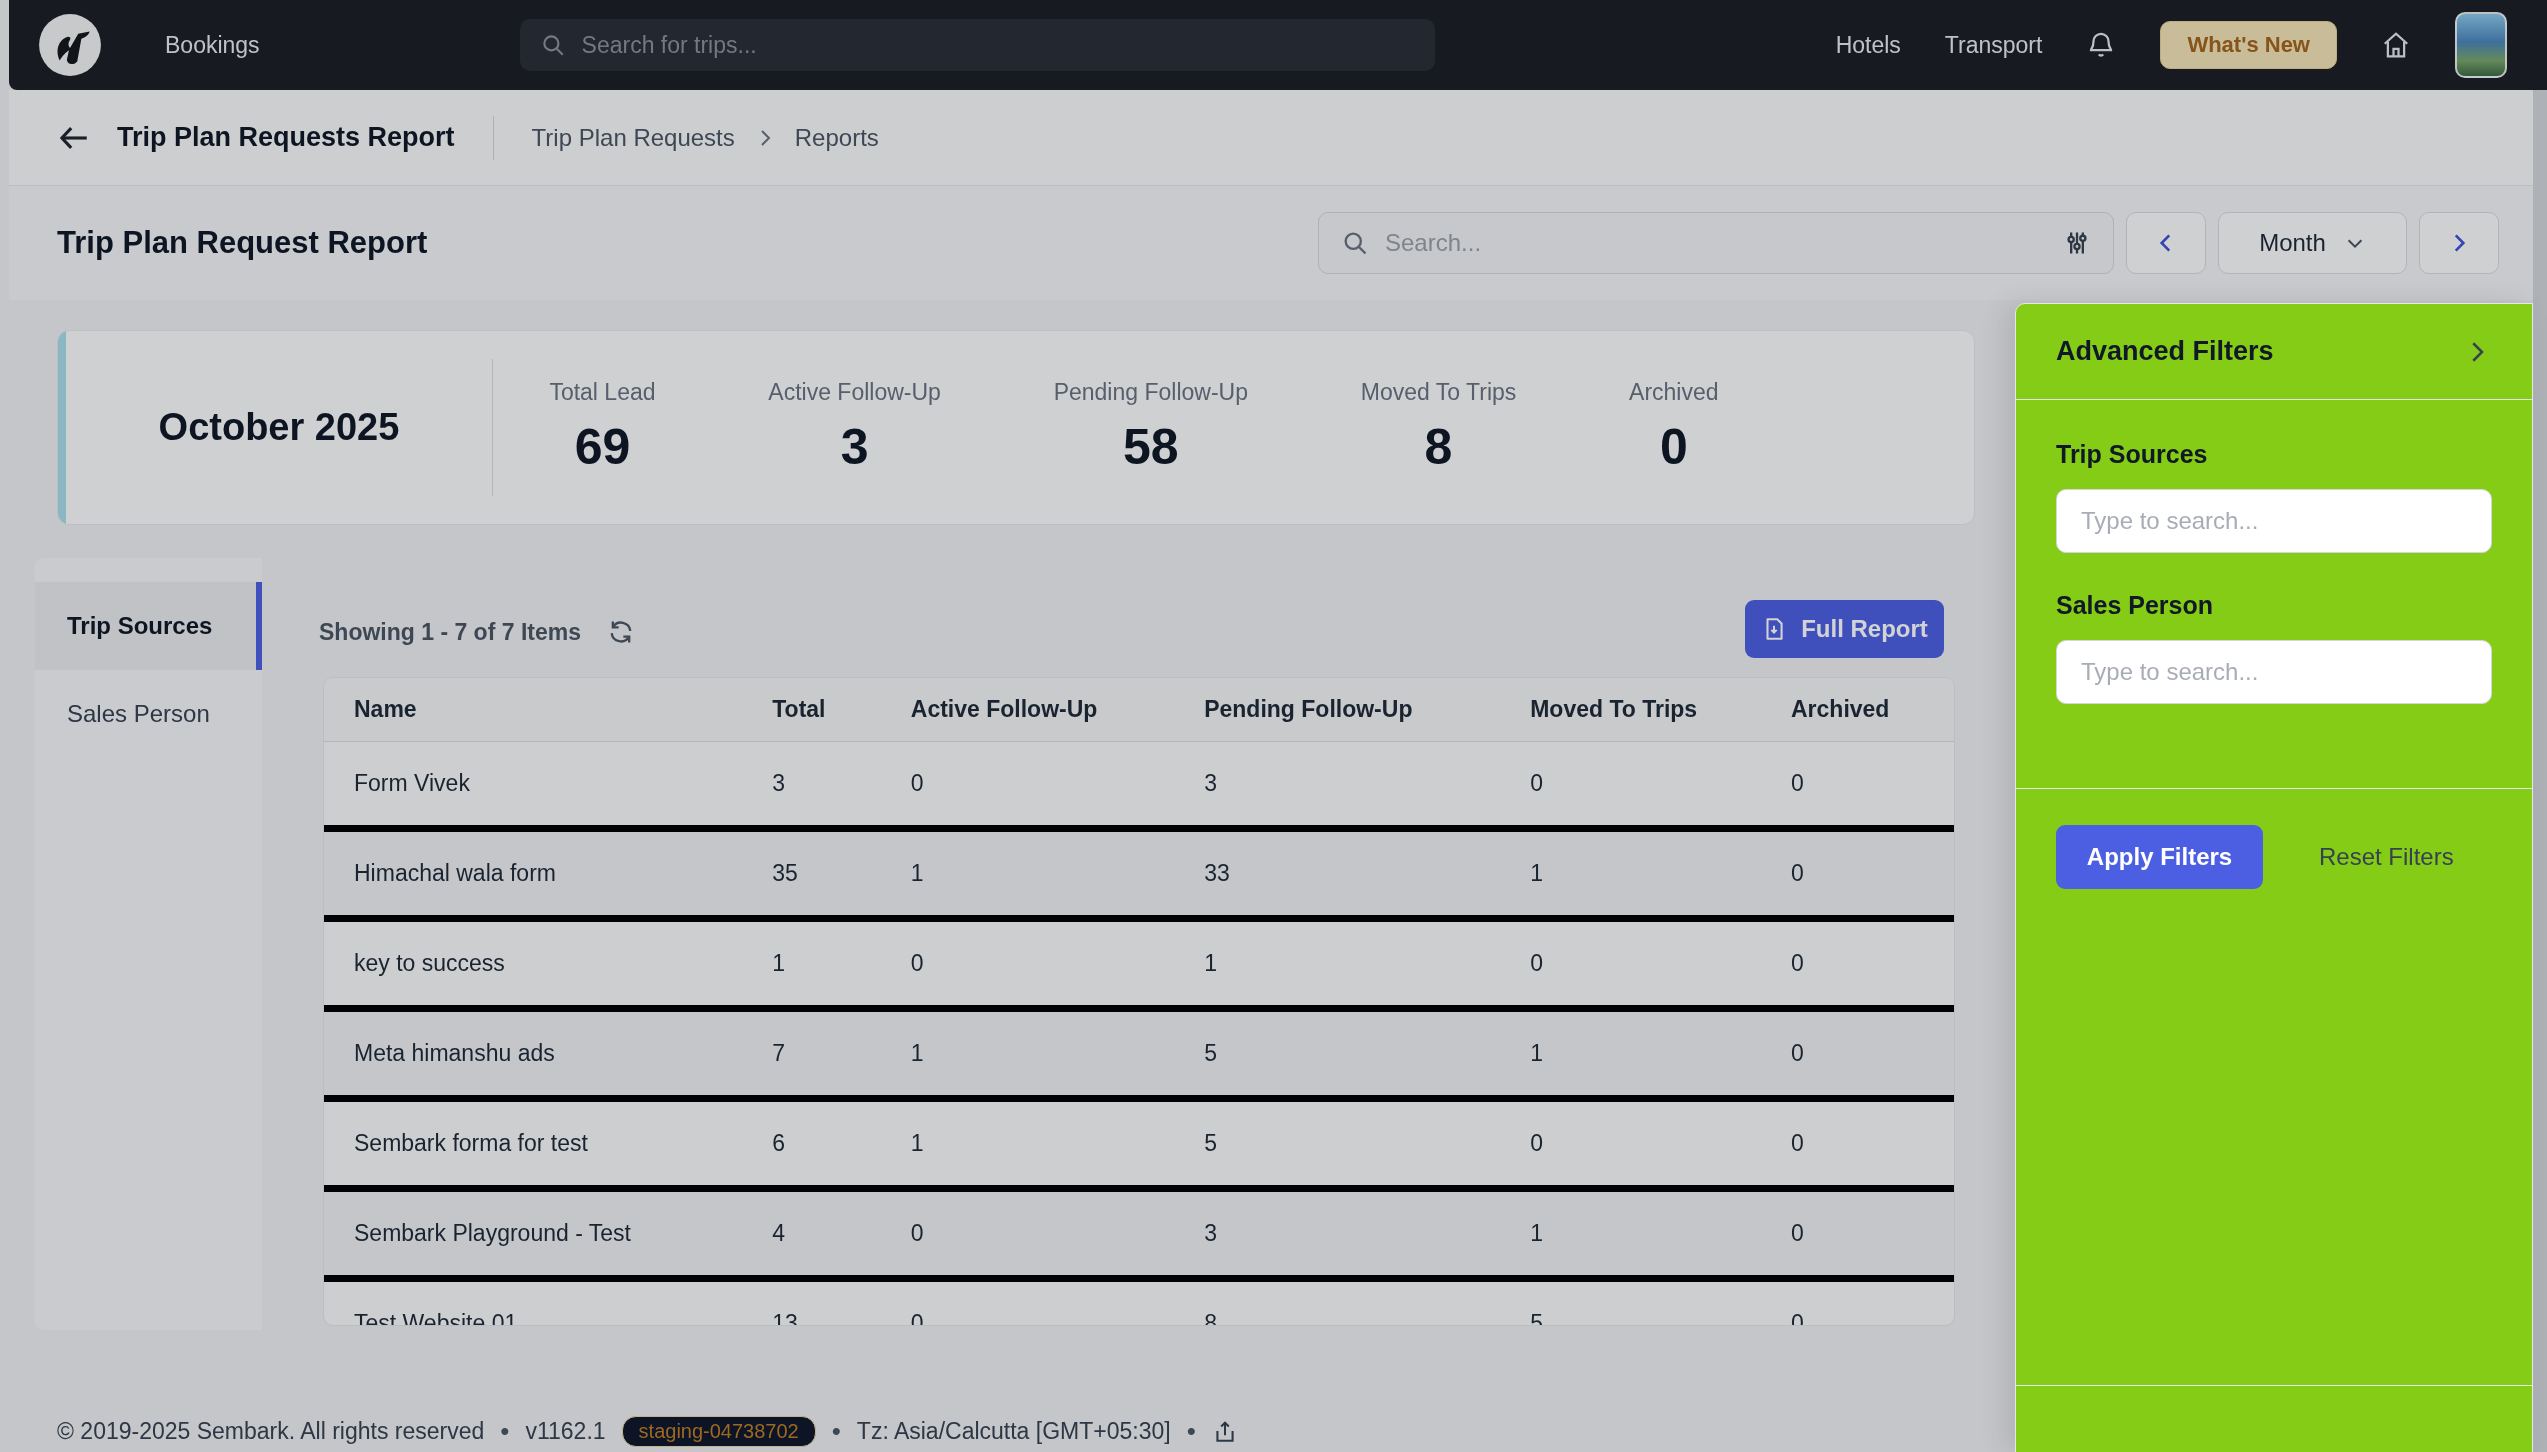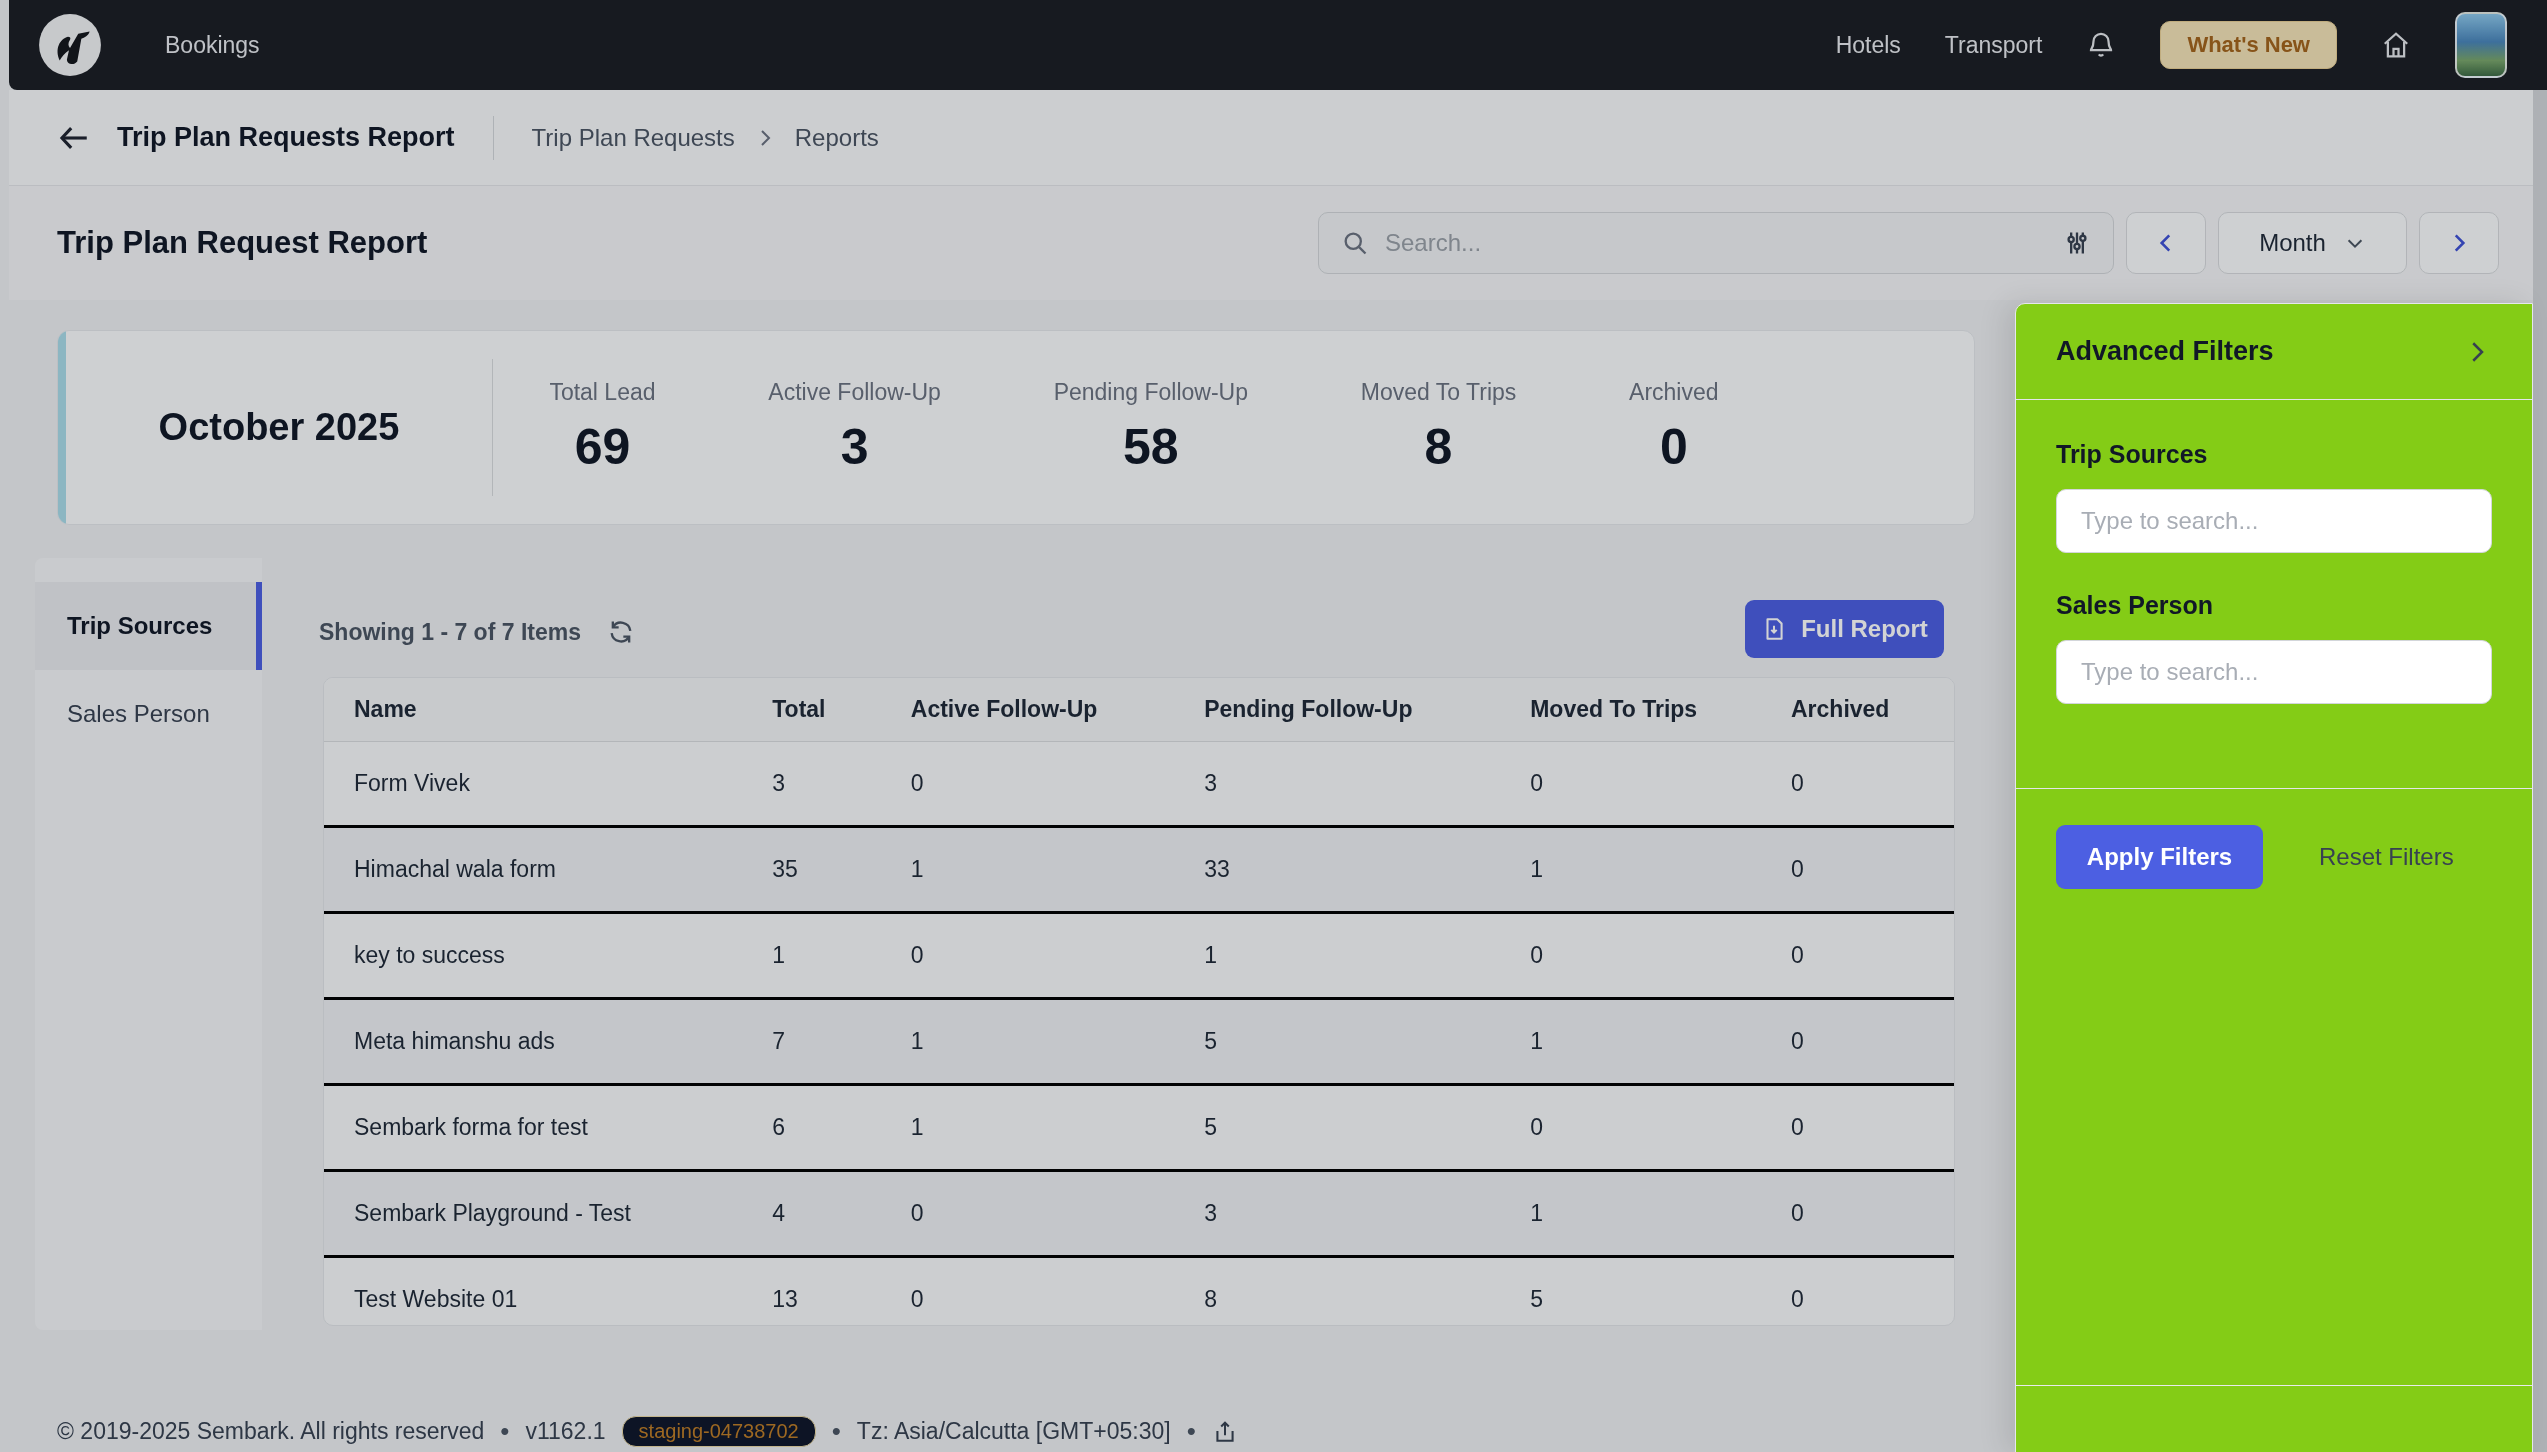--- a/index.html
+++ b/index.html
@@ -62,21 +62,21 @@
   .refresh-btn { color:#4b5563; cursor:pointer; display:flex; }
 
   .full-report-btn { position:absolute; left:1736px; top:300px; width:199px; height:58px; background:#4c5fe2; border:none; border-radius:9px; color:#fff; font-size:24px; font-weight:600; display:flex; align-items:center; justify-content:center; gap:14px; cursor:pointer; font-family:inherit; }
 
   .table-card { position:absolute; left:314px; top:377px; width:1632px; height:649px; background:#f8f9fa; border:1px solid #e2e4e8; border-radius:10px; overflow:hidden; }
   table { width:100%; border-collapse:collapse; }
   thead tr { background:#f3f4f6; border-bottom:1px solid #d9dcde; }
   th { font-size:23px; font-weight:bold; color:#1f2937; text-align:left; padding:18px 0; }
   th:first-child, td:first-child { padding-left:30px; }
   td { font-size:23px; color:#1f2937; padding:28px 0; }
-  tbody tr { border-bottom:3px solid #000000; }
+  tbody tr { border-bottom:7px solid #000000; }
   tbody tr:nth-child(even) { background:#eef0f3; }
   tbody tr:last-child { border-bottom:none; }
 
   .footer { position:absolute; left:48px; top:1116px; display:flex; align-items:center; gap:16px; font-size:23px; color:#374151; white-space:nowrap; }
   .footer .sep { color:#4b5563; font-size:26px; }
   .build-badge { background:#0f172a; border:1px solid #ecd9a6; color:#bf7d26; font-size:20px; padding:3px 16px; border-radius:14px; }
 
   
   .gutter { position:absolute; right:0; top:90px; bottom:0; width:14px; background:#d4d6da; z-index:30; }
   .overlay { position:absolute; inset:0; background:rgba(8,10,14,0.18); z-index:40; }
@@ -106,20 +106,29 @@
     <span class="logo icon">
       <svg width="66" height="66" viewBox="0 0 64 64">
         <circle cx="32" cy="32" r="30" fill="#f2f3f5"></circle>
         <path d="M22 47c-5-11 0-21 8-23 2 0 3 1 2 3-2 3-2 6 0 8l8-14 11-2c-1 4-5 6-8 7l-4 22c-3 4-10 3-10-2l2-9c-4 3-7 6-9 10z" fill="#14161b"></path>
       </svg>
     </span>
     <div class="nav-links">
       <span class="nav-link">Trips</span>
       <span class="nav-link">Bookings</span>
       <span class="nav-link">Transport</span>
+    </div>
+    <div class="nav-search">
+      <span class="icon">
+        <svg width="26" height="26" viewBox="0 0 24 24" fill="none" stroke="#8b919c" stroke-width="2">
+            <circle cx="10.5" cy="10.5" r="6.5"></circle>
+            <line x1="15.5" y1="15.5" x2="21" y2="21"></line>
+          </svg>
+      </span>
+      <input type="text" placeholder="Search for trips..." style="">
     </div>
     <div class="nav-right">
       <span class="nav-link">Hotels</span>
       <span class="nav-link">Transport</span>
       <span class="icon">
         <svg width="30" height="30" viewBox="0 0 24 24" fill="none" stroke="#e5e7eb" stroke-width="1.8">
             <path d="M18 9a6 6 0 1 0-12 0c0 5-2 6-2 7h16c0-1-2-2-2-7z"></path>
             <path d="M10.3 19.5a2 2 0 0 0 3.4 0"></path>
           </svg>
       </span>

